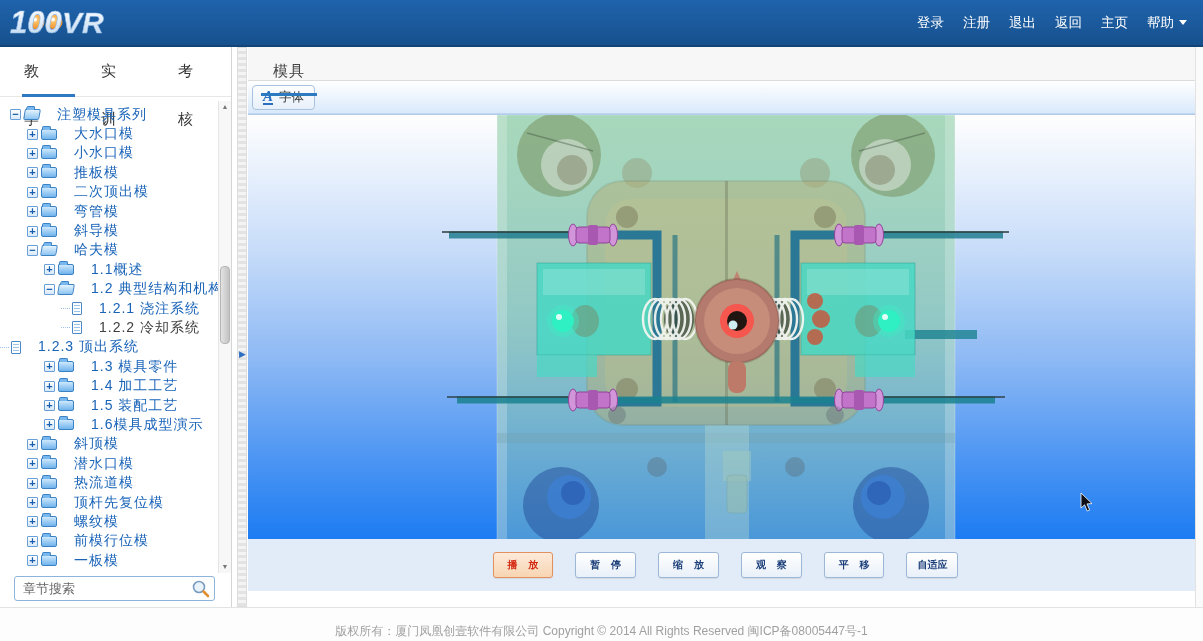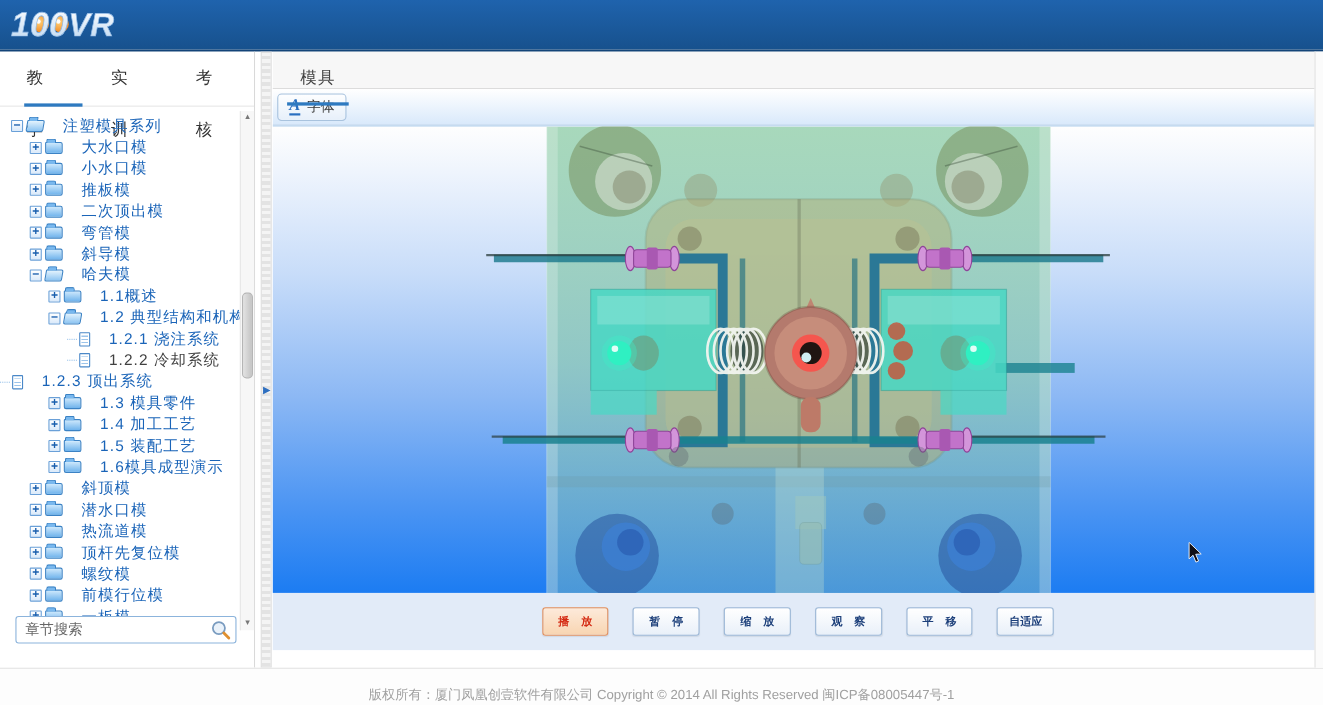--- a/index.html
+++ b/index.html
@@ -42,21 +42,21 @@
   .t-stub { width:9px; flex:0 0 9px; border-top:1px dotted #9cc4ea; margin-right:2px; }
   .t-label { font-size:14px; font-weight:normal; color:#1a64b8; letter-spacing:1px;margin-left:12px; }
   .t-label.sel { color:#404040; }
 
   .tree-scroll { position:absolute; top:54px; right:0; width:13px; bottom:34px; background:#f7f7f7; border-left:1px solid #e6e6e6; }
   .sb-arrow { height:12px; font-size:7px; color:#777; text-align:center; line-height:12px; cursor:pointer; }
   .sb-arrow.down { position:absolute; bottom:0; left:0; right:0; }
   .sb-thumb { position:absolute; top:165px; left:1px; width:10px; height:78px; cursor:pointer;
               background:linear-gradient(90deg,#e3e3e3,#c3c3c3); border:1px solid #b5b5b5; border-radius:4px; }
 
-  .search-row { position:absolute; left:14px; right:16px; top:513px;font-family:Liberation Mono, monospace; }
+  .search-row { position:absolute; left:14px; right:16px; top:529px; }
   .search-box { position:relative; }
   .search-box input { width:100%; height:25px; border:1px solid #8cb4dc; border-radius:3px; padding:0 30px 0 8px;
                       font-size:13px; color:#444; outline:none; font-family:inherit; }
   .search-box input::placeholder { color:#666; }
   .mag { position:absolute; right:5px; top:3px; cursor:pointer; }
 
   
   .splitter { width:16px; position:relative; background:#fff; }
   .split-bar { position:absolute; left:5px; top:0; width:10px; height:100%;
                background:repeating-linear-gradient(180deg,#f4f4f4 0 3px,#e3e3e3 3px 6px); border:1px solid #ddd; }
@@ -117,20 +117,41 @@
           </radialGradient>
         </defs>
         <circle cx="27" cy="17" r="7.5" fill="url(#org)"></circle>
         <circle cx="45" cy="17" r="7.5" fill="url(#org)"></circle>
         <circle cx="25" cy="14.5" r="2" fill="#fff" opacity="0.95"></circle>
         <circle cx="43" cy="14.5" r="2" fill="#fff" opacity="0.95"></circle>
         <text x="0" y="28" font-size="31" font-weight="bold" font-style="italic" font-family="Liberation Sans, sans-serif" fill="url(#lgw)" stroke="#8fb8e4" stroke-width="0.6">100</text>
         <text x="52" y="28" font-size="30" font-weight="bold" font-style="italic" font-family="Liberation Sans, sans-serif" fill="url(#lgw)" stroke="#8fb8e4" stroke-width="0.6">VR</text>
       </svg>
     </div>
+    <div class="hdr-nav">
+        <a>
+          <span>登录</span>
+        </a>
+        <a>
+          <span>注册</span>
+        </a>
+        <a>
+          <span>退出</span>
+        </a>
+        <a>
+          <span>返回</span>
+        </a>
+        <a>
+          <span>主页</span>
+        </a>
+        <a>
+          <span>帮助</span>
+          <span class="caret"></span>
+        </a>
+      </div>
   </div>
 
   <div class="content">
 
     <div class="sidebar">
       <div class="s-tabs">
           <div class="s-tab active">教 学</div>
           <div class="s-tab">实 训</div>
           <div class="s-tab">考 核</div>
         </div>

